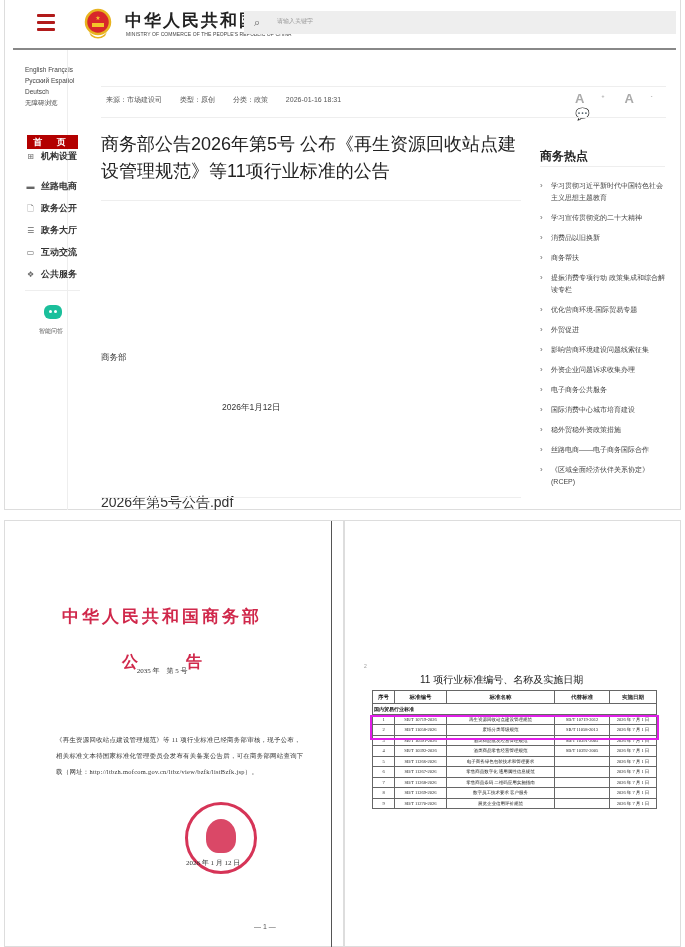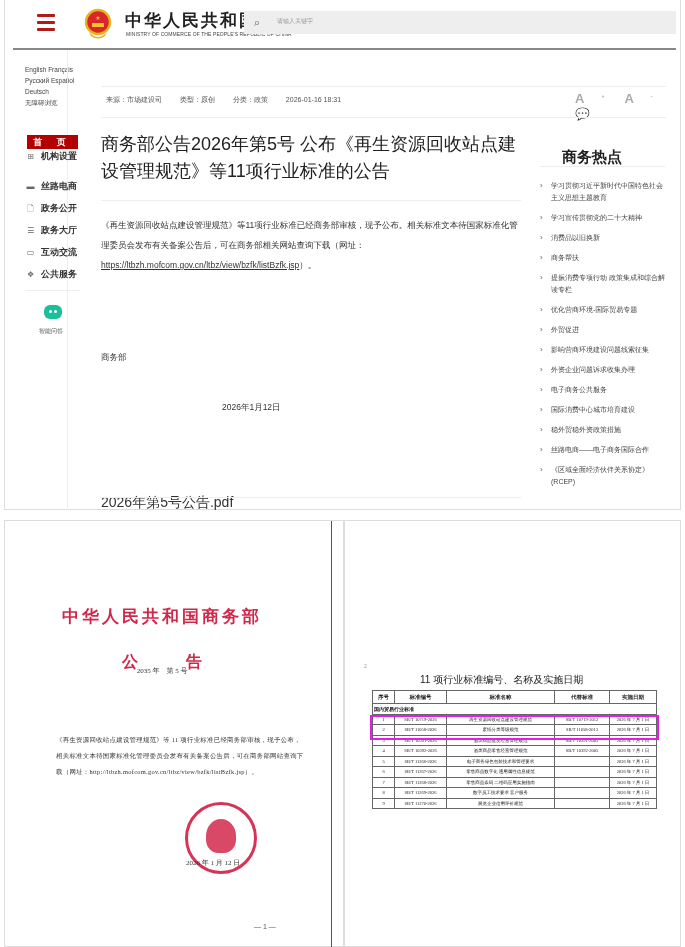--- a/index.html
+++ b/index.html
@@ -40,21 +40,21 @@
 .meta-line2{position:absolute;left:96px;top:117px;width:565px;height:1px;background:#eee}
 .title{position:absolute;left:96px;top:131px;width:420px;font-size:18px;font-weight:normal;line-height:27px;color:#222}
 .title-line{position:absolute;left:96px;top:200px;width:420px;height:1px;background:#eee}
 .body-text{position:absolute;left:96px;top:215px;width:425px;font-size:8.5px;line-height:20px;color:#333}
 .body-text a{color:#333;text-decoration:underline}
 .signer{position:absolute;left:96px;top:352px;font-size:8.5px;color:#333}
 .sign-date{position:absolute;left:217px;top:402px;font-size:8.5px;color:#333}
 .pdf{position:absolute;left:96px;top:494px;font-size:14px;color:#333}
 .pdf-line{position:absolute;left:96px;top:497px;width:420px;height:1px;background:#eee}
 
-.hot-title{position:absolute;left:557px;top:148px;font-size:15px;font-weight:bold;color:#222}
+.hot-title{position:absolute;left:535px;top:148px;font-size:12px;font-weight:bold;color:#222}
 .hot-line{position:absolute;left:535px;top:166px;width:125px;height:1px;background:#eee}
 .hot-list{position:absolute;left:535px;top:180px;width:125px;list-style:none}
 .hot-list li{position:relative;padding-left:11px;font-size:7px;color:#444;line-height:12px;margin-bottom:8px}
 .hot-list li:before{content:"›";position:absolute;left:0;top:0;color:#666;font-size:8px}
 
 .panel{position:absolute;top:520px;height:427px;border:1px solid #ddd;background:#fff}
 #pl{left:4px;width:340px}
 #pr{left:344px;width:337px}
 .pl-rule{position:absolute;left:326px;top:0px;width:1px;height:427px;background:#555}
 .red-title{position:absolute;left:0;width:324px;text-align:center;color:#d0284b;font-family:"DejaVu Serif","Liberation Serif",serif;font-weight:bold}
@@ -124,21 +124,20 @@
     <span>2026-01-16 18:31</span>
   </div>
   <div class="tools">
     <span><span>A</span><sup>+</sup></span>
     <span><span>A</span><sup>-</sup></span>
     <span style="font-size:12px">💬</span>
   </div>
   <div class="meta-line2"></div>
   <div class="title">商务部公告2026年第5号 公布《再生资源回收站点建设管理规范》等11项行业标准的公告</div>
   <div class="title-line"></div>
-  <div class="body-text"><span>《再生资源回收站点建设管理规范》等11项行业标准已经商务部审核，现予公布。相关标准文本待国家标准化管理委员会发布有关备案公告后，可在商务部相关网站查询下载（网址：</span><a>https://ltbzh.mofcom.gov.cn/ltbz/view/bzfk/listBzfk.jsp</a><span>）。</span></div>
   <div class="signer">商务部</div>
   <div class="sign-date">2026年1月12日</div>
   <div class="pdf">2026年第5号公告.pdf</div>
   <div class="pdf-line"></div>
 
   <div class="hot-title">商务热点</div>
   <div class="hot-line"></div>
   <ul class="hot-list">
     <li>学习贯彻习近平新时代中国特色社会主义思想主题教育</li>
     <li>学习宣传贯彻党的二十大精神</li>

